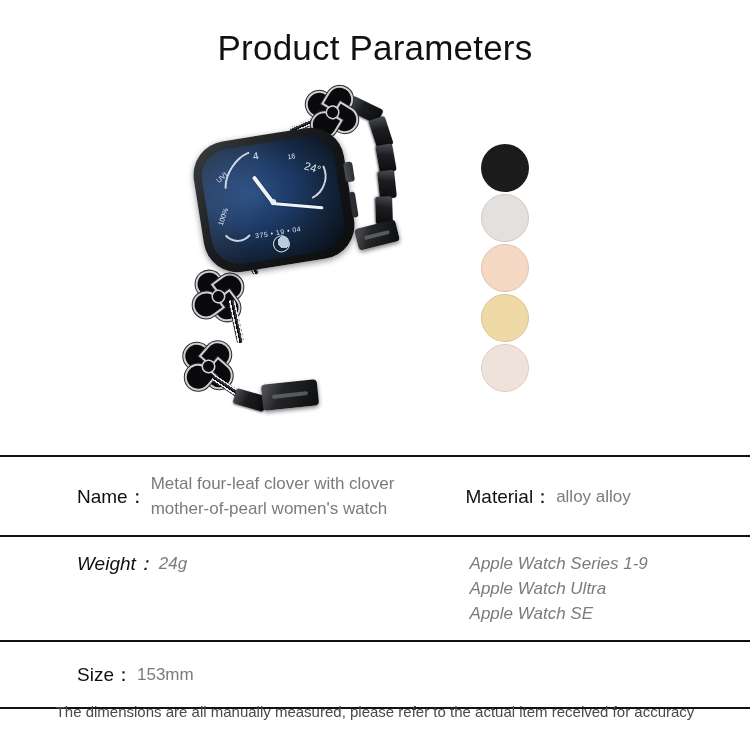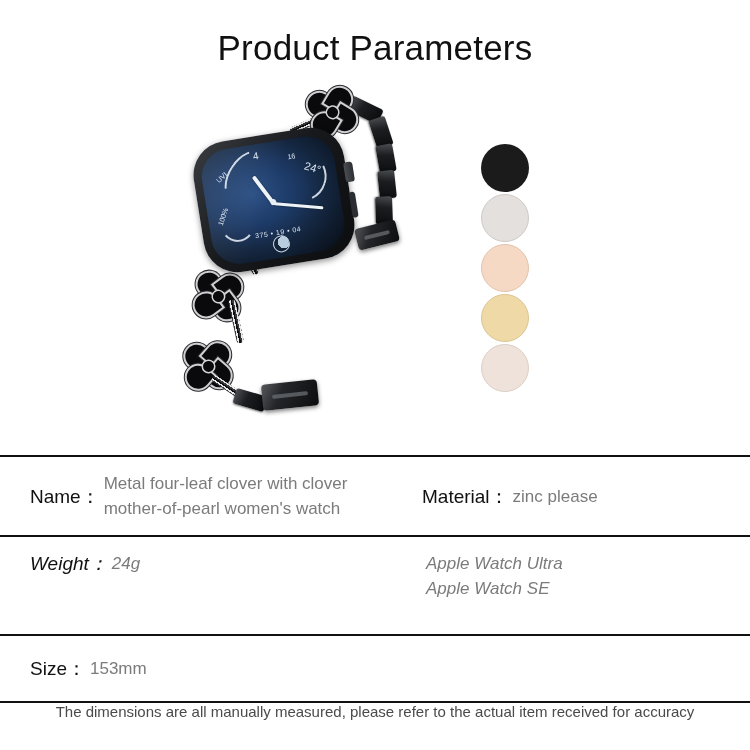--- a/index.html
+++ b/index.html
@@ -259,20 +259,21 @@
   }
   .spec-row {
     display: flex;
     width: 750px;
     box-sizing: border-box;
   }
   .cell {
     display: flex;
     align-items: flex-start;
     box-sizing: border-box;
+    margin-left: 47px;
   }
   .cell-left  { width: 410px; padding: 14px 0 14px 30px; }
   .cell-right { width: 340px; padding: 14px 0 14px 12px; }
   .label {
     font-size: 19px;
     color: #111;
     white-space: nowrap;
     line-height: 25px;
   }
   .value {
@@ -384,33 +385,34 @@
   <div class="spec-row row-name">
     <div class="cell cell-left">
       <span class="label">Name：</span>
       <span class="value value-lines">
         <div>Metal four-leaf clover with clover</div>
         <div>mother-of-pearl women's watch</div>
       </span>
     </div>
     <div class="cell cell-right">
       <span class="label">Material：</span>
-      <span class="value">zinc please</span>
+      <span class="value">alloy alloy</span>
     </div>
   </div>
 
   <div class="rule"></div>
 
   <div class="spec-row row-weight">
     <div class="cell cell-left">
       <span class="label">Weight：</span>
       <span class="value">24g</span>
     </div>
     <div class="cell cell-right">
       <span class="value value-lines">
+        <div>Apple Watch Series 1-9</div>
         <div>Apple Watch Ultra</div>
         <div>Apple Watch SE</div>
       </span>
     </div>
   </div>
 
   <div class="rule"></div>
 
   <div class="spec-row row-size">
     <div class="cell cell-left">

